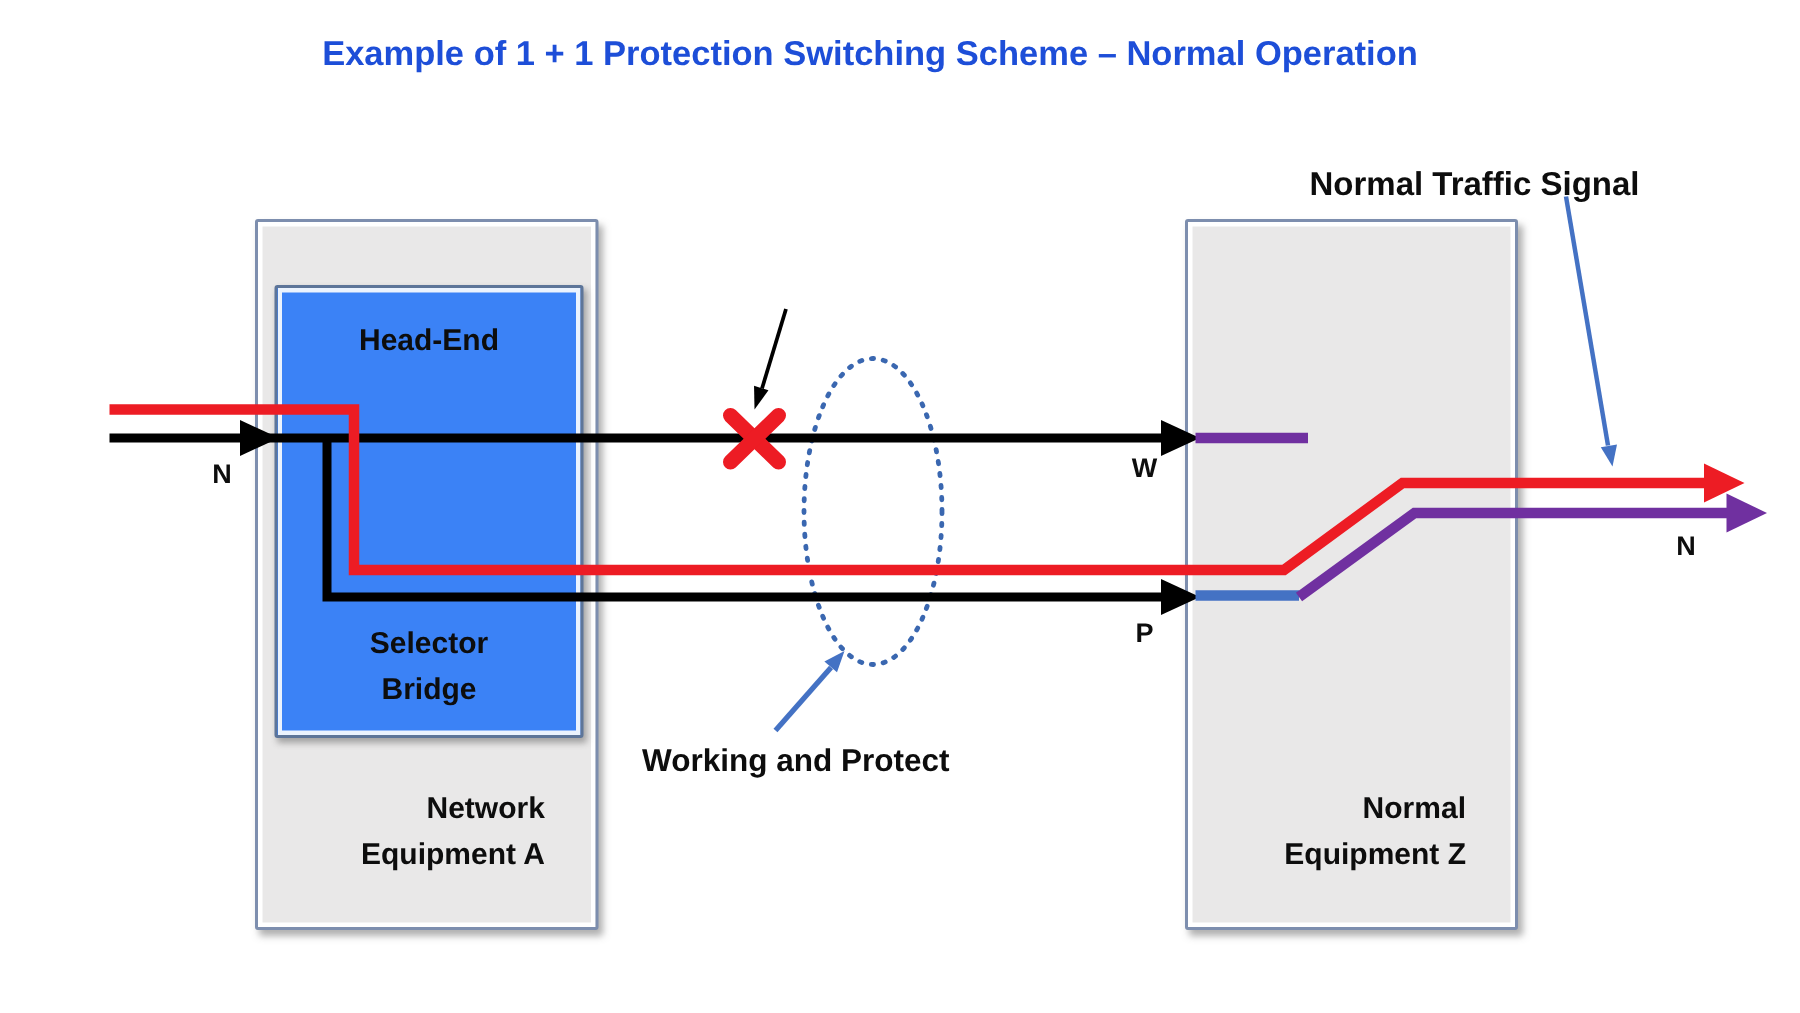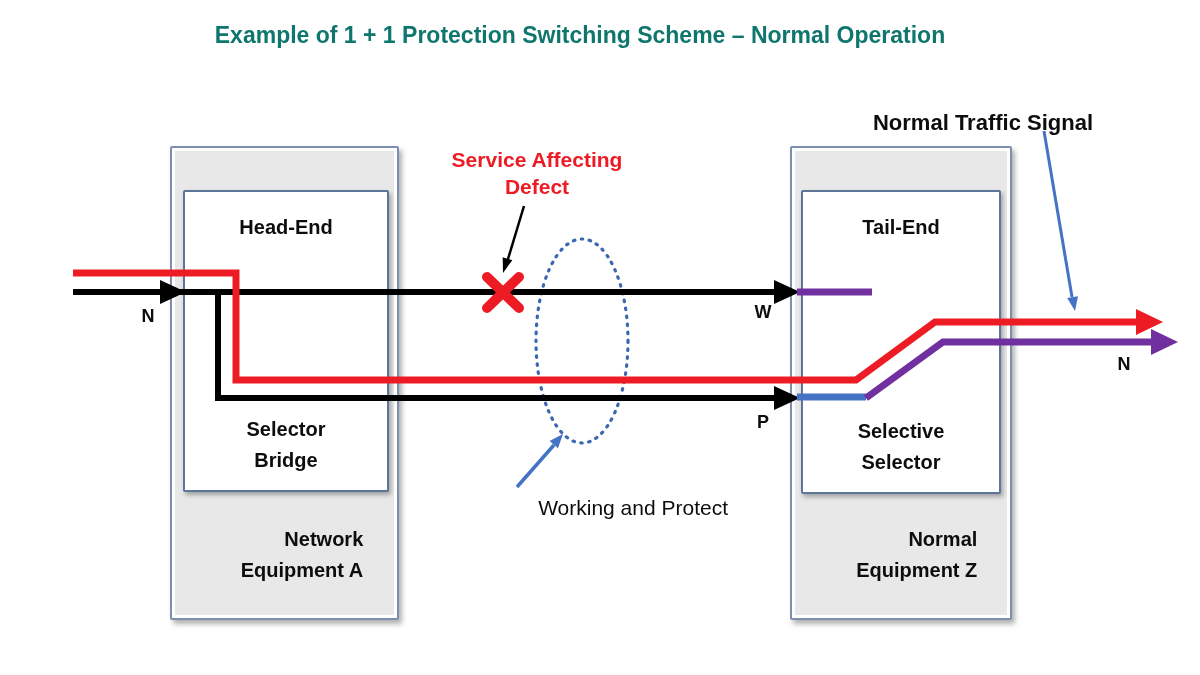--- a/index.html
+++ b/index.html
@@ -2,30 +2,30 @@
 <html><head>
 <meta charset="utf-8">
 <style>
   html,body{margin:0;padding:0;background:#ffffff;}
   #canvas{
     position:relative;width:1200px;height:675px;background:#ffffff;
     font-family:"Liberation Sans","DejaVu Sans",sans-serif;
     color:#0d0d0d;overflow:hidden;
   }
   .abs{position:absolute;}
-  #title{left:60px;top:22px;width:1040px;font-size:23px;font-weight:bold;text-align:center;color:#0f766e;}
+  #title{left:60px;top:22px;width:1040px;font-size:23px;font-weight:bold;text-align:center;color:#1d4ed8;}
   #normal-traffic{left:833px;top:84px;width:300px;font-size:22px;font-weight:bold;text-align:center;margin-top:26px;}
   #defect-label{left:412px;top:146px;width:250px;font-size:21px;font-weight:bold;text-align:center;color:#ed1c24;line-height:27px;}
-  #transport-label{left:428px;top:491px;width:300px;font-size:21px;font-weight:normal;text-align:right;line-height:33px;}
+  #transport-label{left:428px;top:491px;width:300px;font-size:21px;font-weight:bold;text-align:left;line-height:33px;}
   .box-outer{
     background:#e9e8e8;border:2px solid #7d8eae;border-radius:2px;
     box-shadow:inset 0 0 0 3px #ffffff,3px 4px 5px rgba(100,100,100,0.5);
   }
   .box-inner{
-    position:absolute;background:#ffffff;border:2px solid #5d7599;border-radius:2px;
+    position:absolute;background:#3b82f6;border:2px solid #5d7599;border-radius:2px;
     box-shadow:inset 0 0 0 3px rgba(255,255,255,0.9),2px 3px 4px rgba(80,80,80,0.45);
   }
   #box-a{left:170px;top:146px;width:225px;height:470px;}
   #box-a-inner{left:11px;top:42px;width:202px;height:298px;}
   #box-z{left:790px;top:146px;width:218px;height:470px;}
   #box-z-inner{left:9px;top:42px;width:196px;height:300px;}
   .inner-top{position:absolute;left:0;right:0;top:24px;font-size:20px;font-weight:bold;text-align:center;}
   .inner-bottom{position:absolute;left:25%;right:25%;bottom:14px;font-size:20px;font-weight:bold;text-align:center;line-height:31px;}
   .equip-label{position:absolute;left:15%;right:15%;top:376px;font-size:20px;font-weight:bold;text-align:right;line-height:31px;}
   .letter{font-size:18px;font-weight:bold;text-align:center;width:50px;}
@@ -44,24 +44,20 @@
 
   <div id="box-a" class="abs box-outer">
     <div id="box-a-inner" class="box-inner">
       <div class="inner-top">Head-End</div>
       <div class="inner-bottom">Selector Bridge</div>
     </div>
     <div class="equip-label">Network Equipment A</div>
   </div>
 
   <div id="box-z" class="abs box-outer">
-    <div id="box-z-inner" class="box-inner">
-      <div class="inner-top">Tail-End</div>
-      <div class="inner-bottom">Selective Selector</div>
-    </div>
     <div class="equip-label">Normal Equipment Z</div>
   </div>
 
   <svg id="overlay" viewBox="0 0 1200 675" xmlns="http://www.w3.org/2000/svg">
 
     <ellipse cx="582" cy="341" rx="46" ry="102" fill="none" stroke="#3a67b0" stroke-width="3.2" stroke-dasharray="1.5 6.5" stroke-linecap="round"></ellipse>
 
     <path d="M73,292 H776" fill="none" stroke="#000000" stroke-width="6"></path>
     <polygon points="186,292 160,280 160,304" fill="#000000"></polygon>
     <polygon points="800,292 774,280 774,304" fill="#000000"></polygon>
@@ -89,24 +85,20 @@
 
     <line x1="517" y1="487" x2="554" y2="445" stroke="#4472c4" stroke-width="3.5"></line>
     <polygon points="563,434 558,448.2 549.6,441" fill="#4472c4"></polygon>
 
     <line x1="1044" y1="131" x2="1072" y2="297" stroke="#4472c4" stroke-width="3"></line>
     <polygon points="1075,311 1078,296.3 1067.2,298.1" fill="#4472c4"></polygon>
   </svg>
 
   <div id="normal-traffic" class="abs">Normal Traffic Signal</div>
 
-  <div id="defect-label" class="abs">
-    <div>Service Affecting</div>
-    <div>Defect</div>
-  </div>
 
   <div id="transport-label" class="abs">
     <div>Working and Protect</div>
   </div>
 
   <div id="lbl-n-in" class="abs letter">N</div>
   <div id="lbl-w" class="abs letter">W</div>
   <div id="lbl-p" class="abs letter">P</div>
   <div id="lbl-n-out" class="abs letter">N</div>
 

